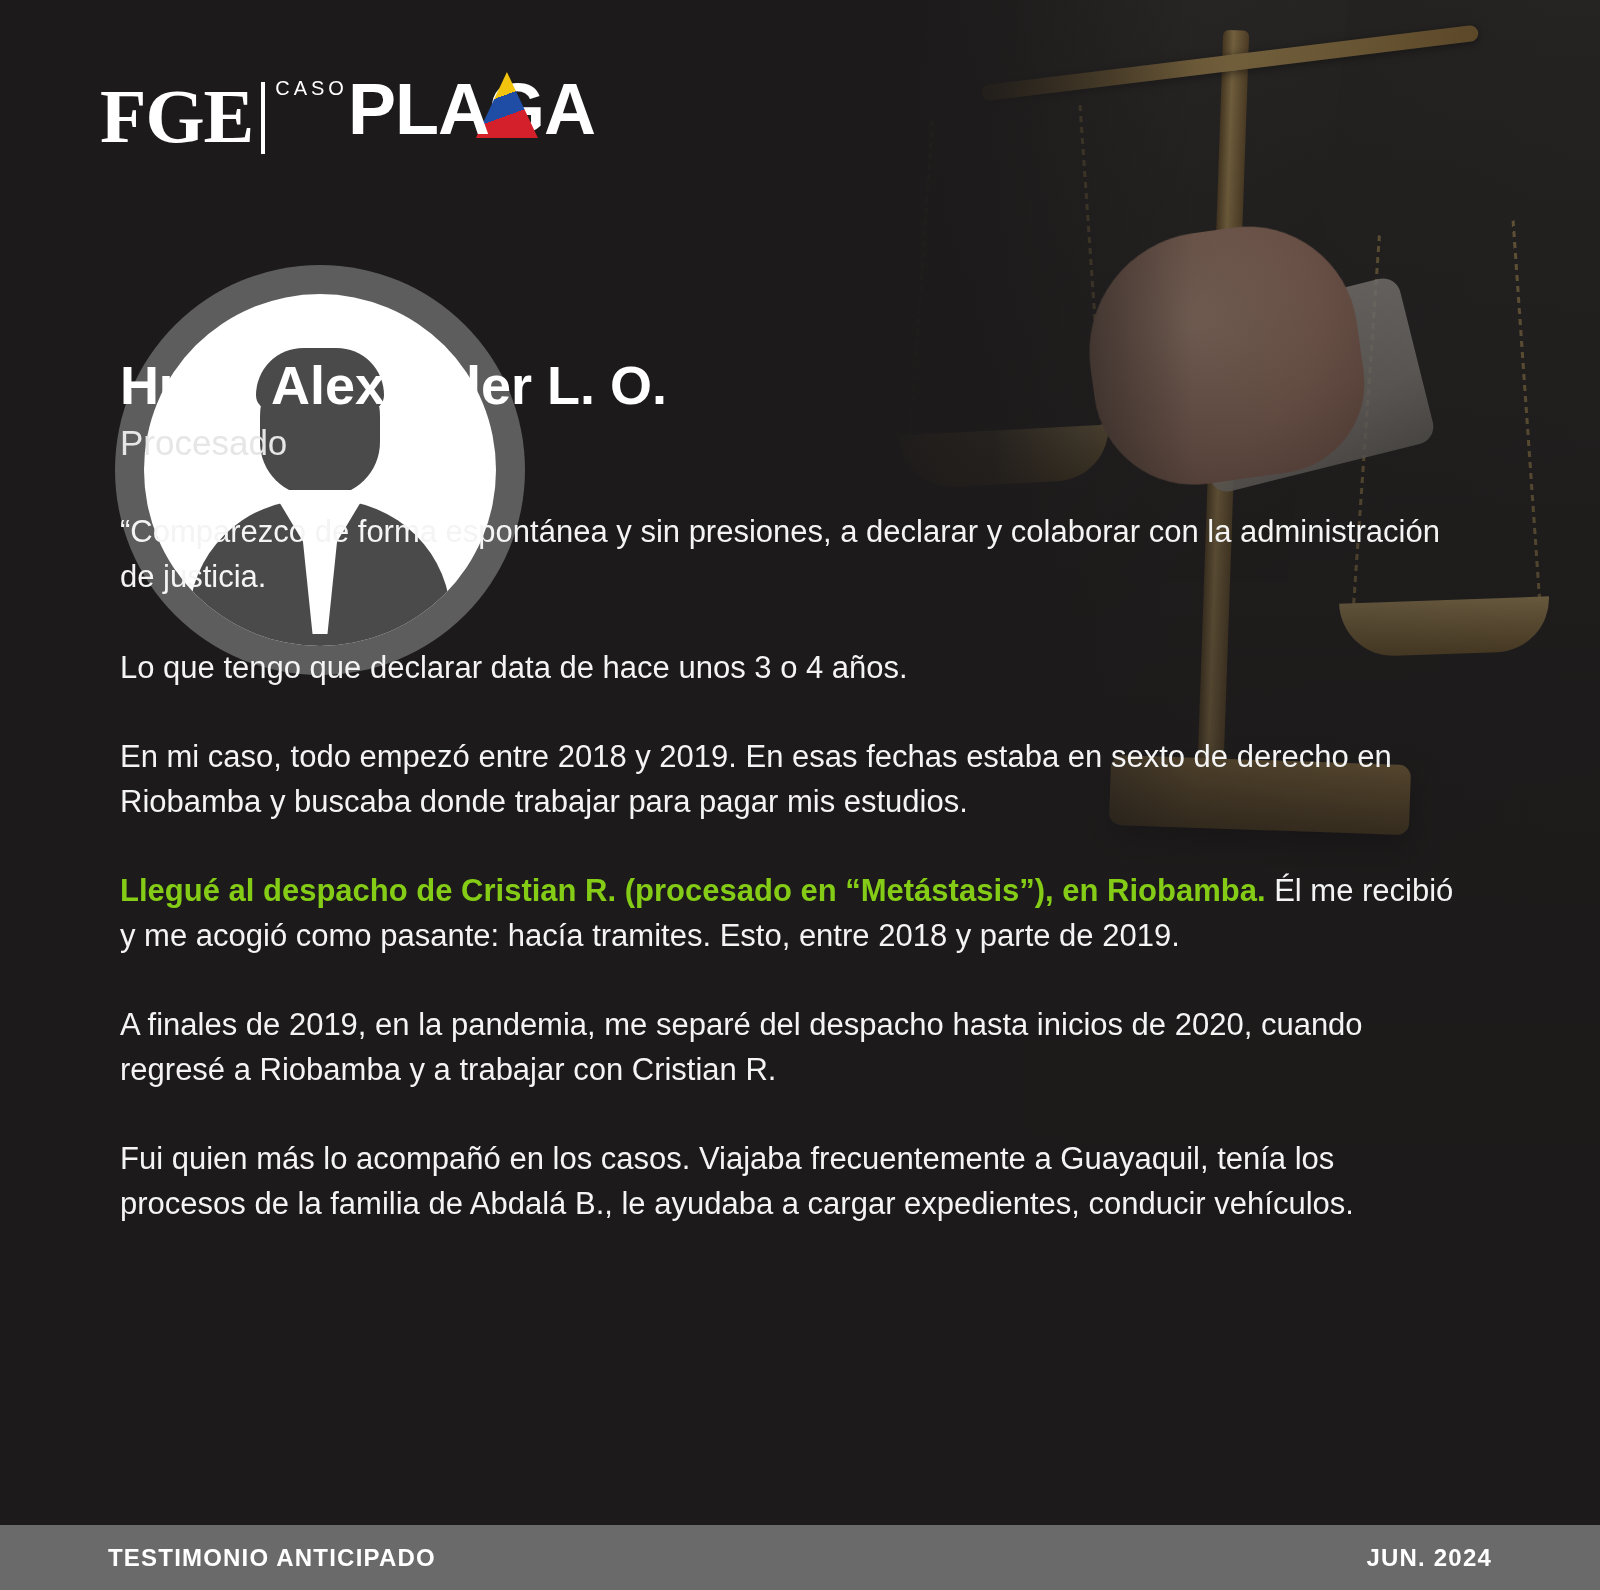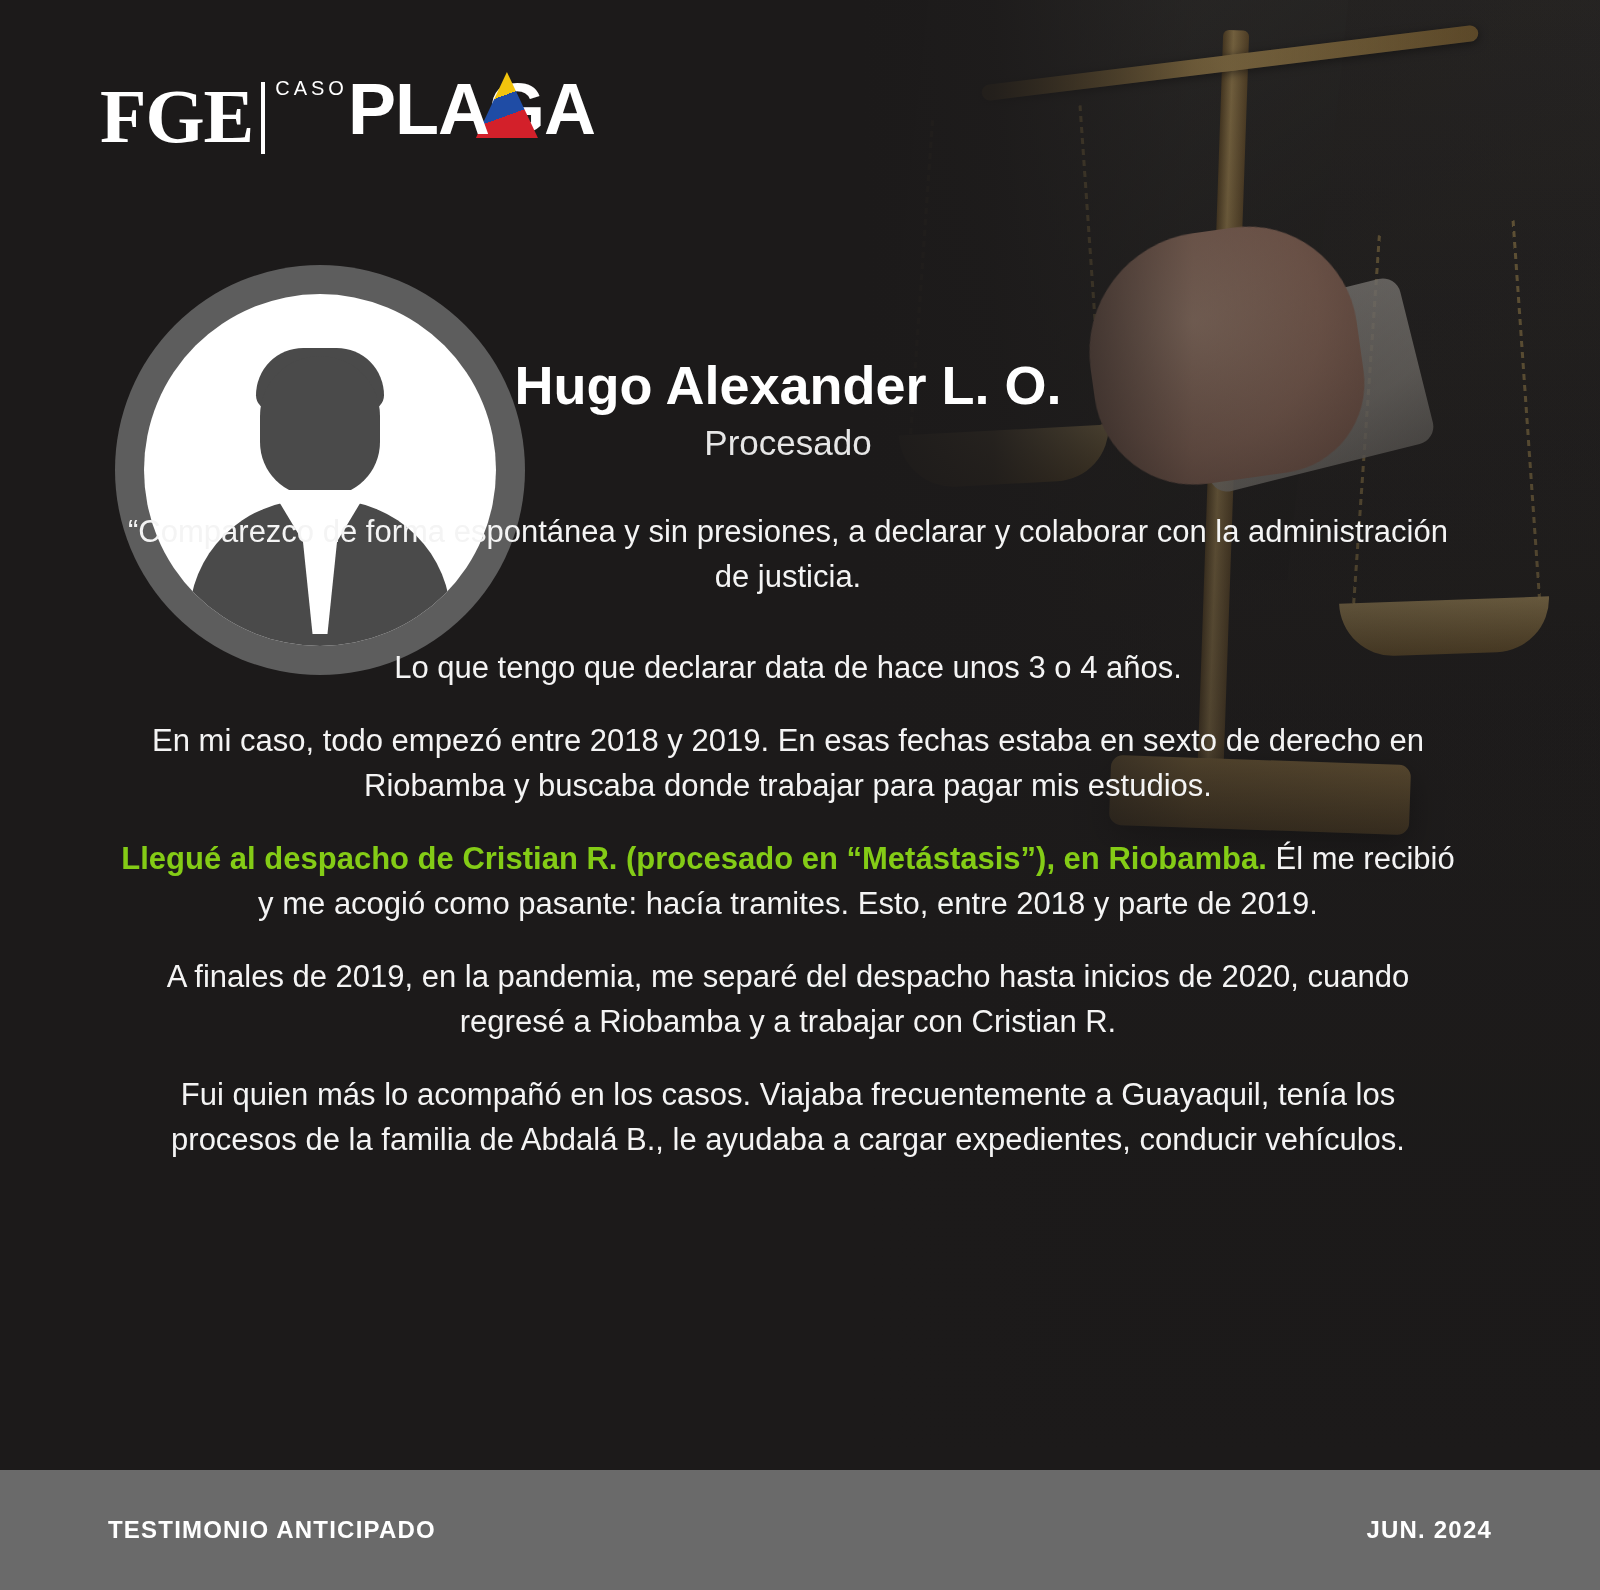--- a/index.html
+++ b/index.html
@@ -236,21 +236,21 @@
     background: #ffffff;
     clip-path: polygon(50% 0, 100% 22%, 72% 100%, 28% 100%, 0 22%);
   }
 
   
   .content {
     position: absolute;
     left: 120px;
     right: 144px;
     top: 355px;
-    text-align: center;
+    text-align: left;
     color: #f2f2f2;
   }
   .name {
     font-size: 54px;
     font-weight: bold;
     color: #ffffff;
     letter-spacing: 0px;
     line-height: 60px;
   }
   .role {
@@ -260,37 +260,37 @@
     font-weight: normal;
   }
   .quote {
     margin-top: 46px;
     font-size: 31px;
     line-height: 45px;
     color: #f4f4f4;
     font-weight: 300;
   }
   .para {
-    margin-top: 28px;
+    margin-top: 44px;
     font-size: 31px;
     line-height: 45px;
     color: #f4f4f4;
   }
   .para b {
     font-weight: bold;
     color: #84cc16;
   }
 
   
   .footer {
     position: absolute;
     left: 0;
     bottom: 0;
     width: 1600px;
-    height: 120px;
+    height: 65px;
     background: #6a6a6a;
     display: flex;
     align-items: center;
     justify-content: space-between;
     padding: 5px 108px;
     box-sizing: border-box;
   }
   .footer .left,
   .footer .right {
     color: #ffffff;

